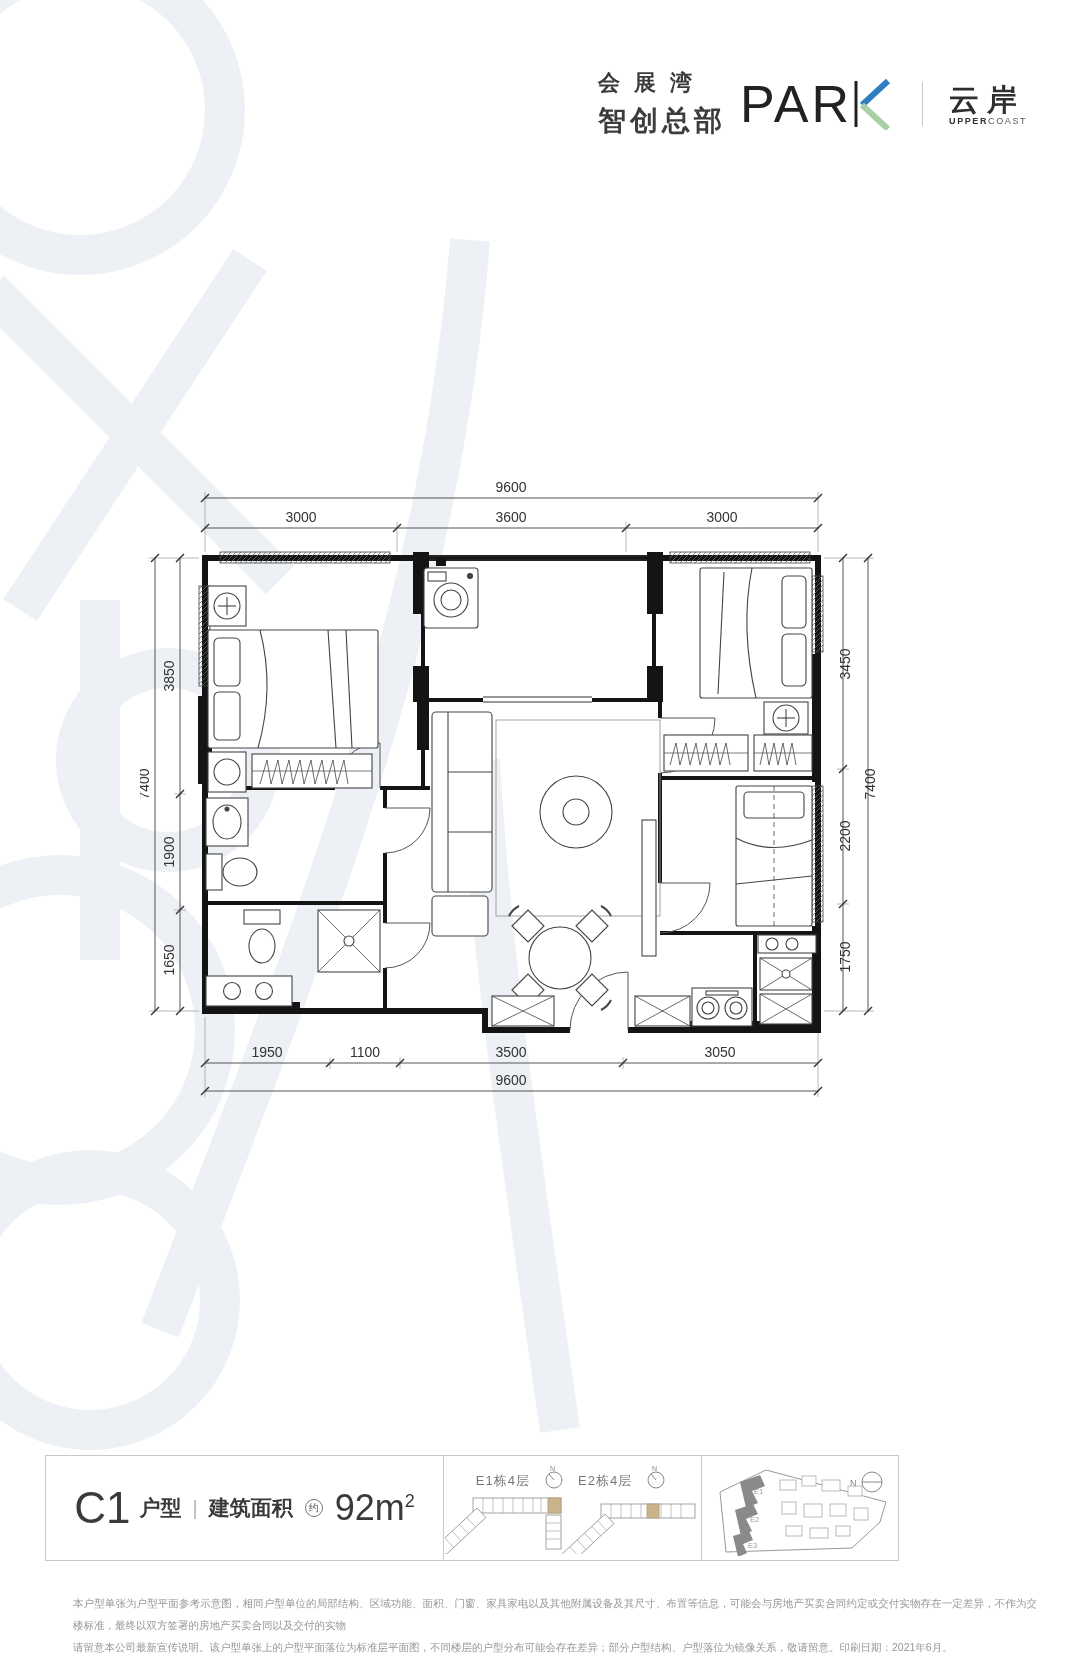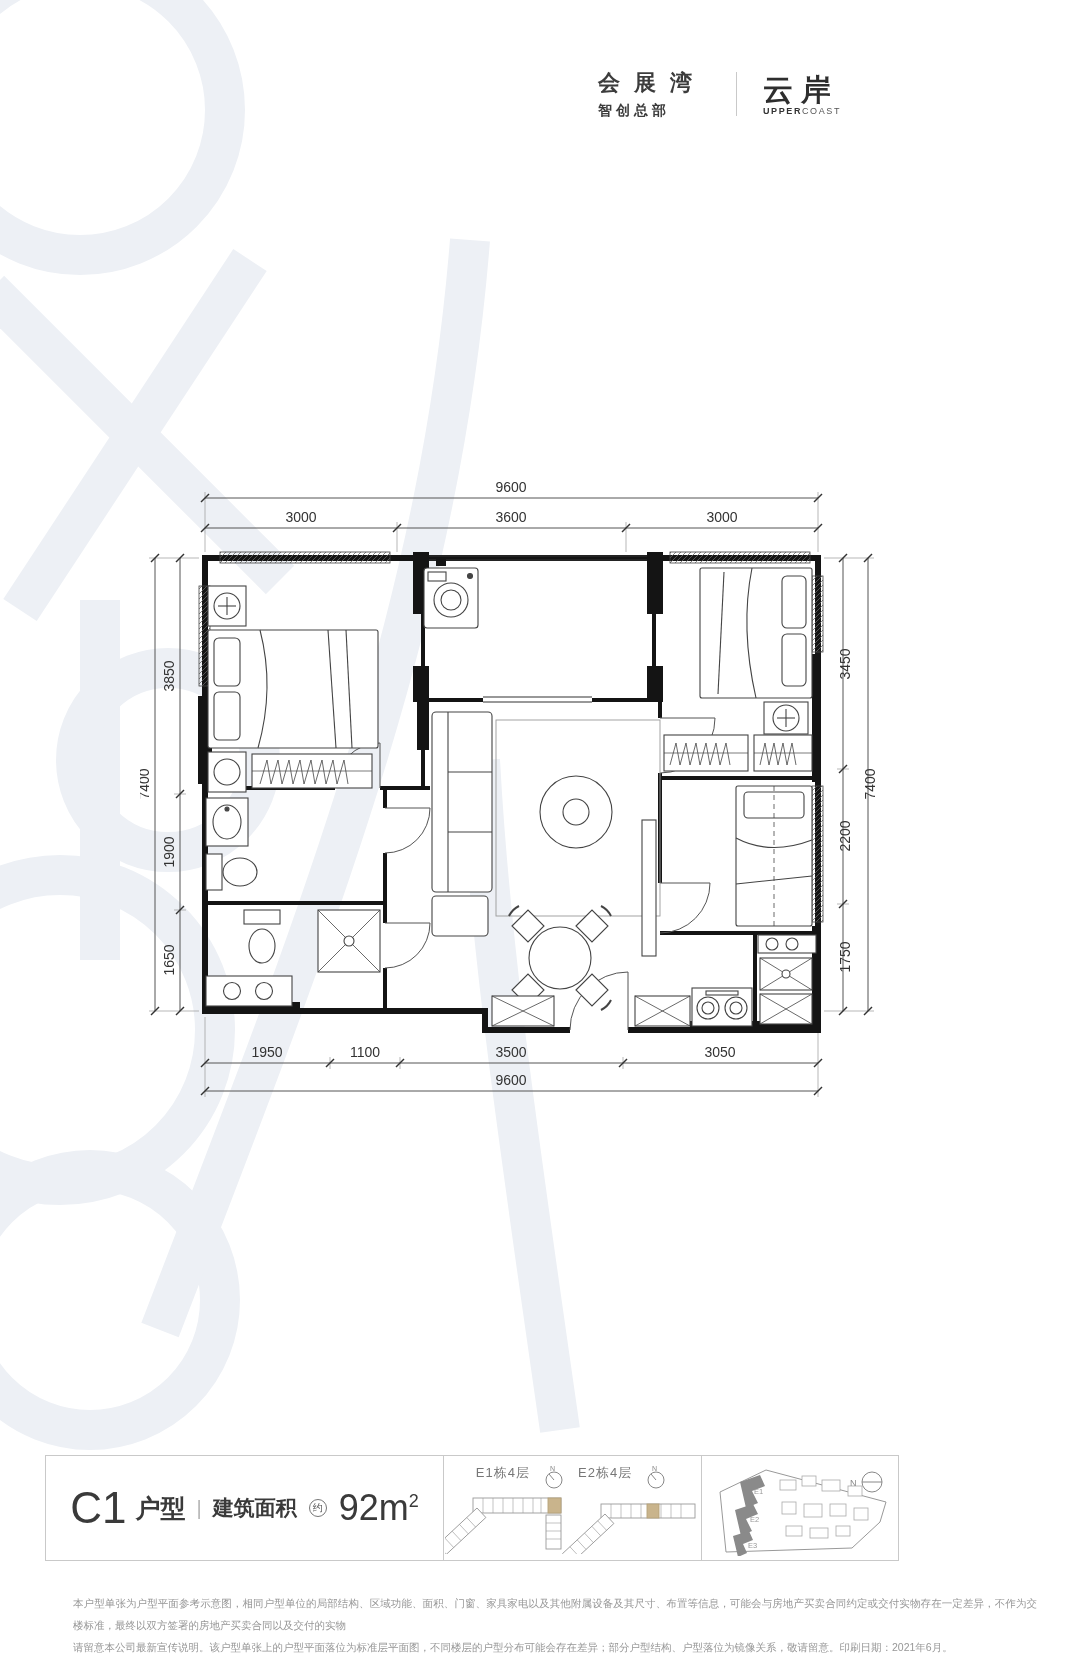--- a/index.html
+++ b/index.html
@@ -3,48 +3,48 @@
 <meta charset="utf-8">
 <style>
   html,body{margin:0;padding:0;background:#fff;}
   .page{position:relative;width:1080px;height:1673px;background:#fff;overflow:hidden;
         font-family:"Liberation Sans","DejaVu Sans",sans-serif;color:#333;}
   .layer{position:absolute;left:0;top:0;}
   
   .logo{position:absolute;top:68px;left:598px;display:flex;align-items:center;gap:14px;z-index:3;}
   .logo-cn{display:flex;flex-direction:column;gap:4px;}
   .logo-cn .l1{font-size:22px;letter-spacing:14px;color:#3c3c3c;font-weight:600;white-space:nowrap;}
-  .logo-cn .l2{font-size:14px;letter-spacing:4px;color:#3c3c3c;font-weight:600;white-space:nowrap;}
+  .logo-cn .l2{font-size:28px;letter-spacing:4px;color:#3c3c3c;font-weight:600;white-space:nowrap;}
   .wordmark{display:flex;align-items:center;}
   .wordmark .par{font-size:52px;font-weight:200;letter-spacing:3px;color:#222;line-height:1;}
   .logo-div{width:1px;height:44px;background:#c9c9c9;margin:0 12px 0 16px;}
   .brand{display:flex;flex-direction:column;align-items:flex-start;}
   .brand .cn{font-size:30px;letter-spacing:8px;color:#2e2e2e;font-weight:600;line-height:1.1;}
   .brand .en{font-size:9px;letter-spacing:1.6px;color:#555;}
   .brand .en b{font-weight:700;color:#333;}
   
   .plan{position:absolute;left:140px;top:468px;width:780px;height:700px;z-index:2;}
   .plan svg{display:block;}
   text.dim{font-family:"Liberation Sans","DejaVu Sans",sans-serif;font-size:14px;fill:#333;}
   
   .strip{position:absolute;left:45px;top:1455px;width:852px;height:104px;border:1px solid #c9c9c9;
          display:flex;z-index:2;background:#fff;}
   .cell{height:100%;box-sizing:border-box;}
   .cell.c1{width:397px;display:flex;align-items:center;justify-content:center;gap:9px;}
   .cell.key{width:258px;border-left:1px solid #c9c9c9;display:flex;flex-direction:column;align-items:center;padding-top:8px;box-sizing:border-box;}
   .cell.site{width:197px;border-left:1px solid #c9c9c9;display:flex;align-items:center;justify-content:center;}
   .c1-code{font-size:44px;color:#3a3a3a;font-weight:500;line-height:1;}
-  .c1-suffix{font-size:25px;color:#3a3a3a;font-weight:700;}
+  .c1-suffix{font-size:21px;color:#3a3a3a;font-weight:700;}
   .c1-div{font-size:20px;color:#b5b5b5;margin:0 2px;}
   .c1-arealabel{font-size:21px;color:#3a3a3a;font-weight:700;}
   .c1-circle{width:16px;height:16px;border:1px solid #777;border-radius:50%;font-size:10px;color:#555;
              display:inline-flex;align-items:center;justify-content:center;margin:0 3px;}
   .c1-areaval{font-size:36px;color:#3a3a3a;font-weight:500;line-height:1;}
   .c1-areaval sup{font-size:18px;}
-  .key-labels{display:flex;align-items:flex-start;gap:11px;font-size:13px;color:#777;}
+  .key-labels{display:flex;align-items:flex-end;gap:11px;font-size:13px;color:#777;}
   .key-labels .klabel{letter-spacing:1px;}
   
   .disclaimer{position:absolute;left:45px;top:1592px;width:992px;z-index:2;}
   .disclaimer div{font-size:10.5px;color:#979797;line-height:22px;text-align:justify;margin-left:28px;}
 </style>
 </head>
 <body>
 <div class="page">
 
 <svg class="layer" width="1080" height="1673">
@@ -58,20 +58,28 @@
     <circle cx="90" cy="1300" r="130"></circle>
     <path d="M470,240 C440,620 310,940 160,1330"></path>
     <path d="M560,1430 C520,1150 490,950 480,760"></path>
   </g>
 </svg>
 
 <div class="logo">
   <div class="logo-cn">
     <span class="l1">会展湾</span>
     <span class="l2">智创总部</span>
+  </div>
+  <div class="wordmark">
+    <span class="par">PAR</span>
+    <svg width="40" height="52" viewBox="0 0 40 52">
+      <line x1="4" y1="3" x2="4" y2="49" stroke="#222" stroke-width="3"></line>
+      <line x1="10" y1="27" x2="36" y2="3" stroke="#2e7fc1" stroke-width="6"></line>
+      <line x1="10" y1="27" x2="36" y2="51" stroke="#a9cfa4" stroke-width="6"></line>
+    </svg>
   </div>
   <div class="logo-div"></div>
   <div class="brand">
     <span class="cn">云岸</span>
     <span class="en"><b>UPPER</b><span>COAST</span></span>
   </div>
 </div>
 
 <div class="plan">
 <svg width="780" height="700" viewBox="0 0 780 700">

